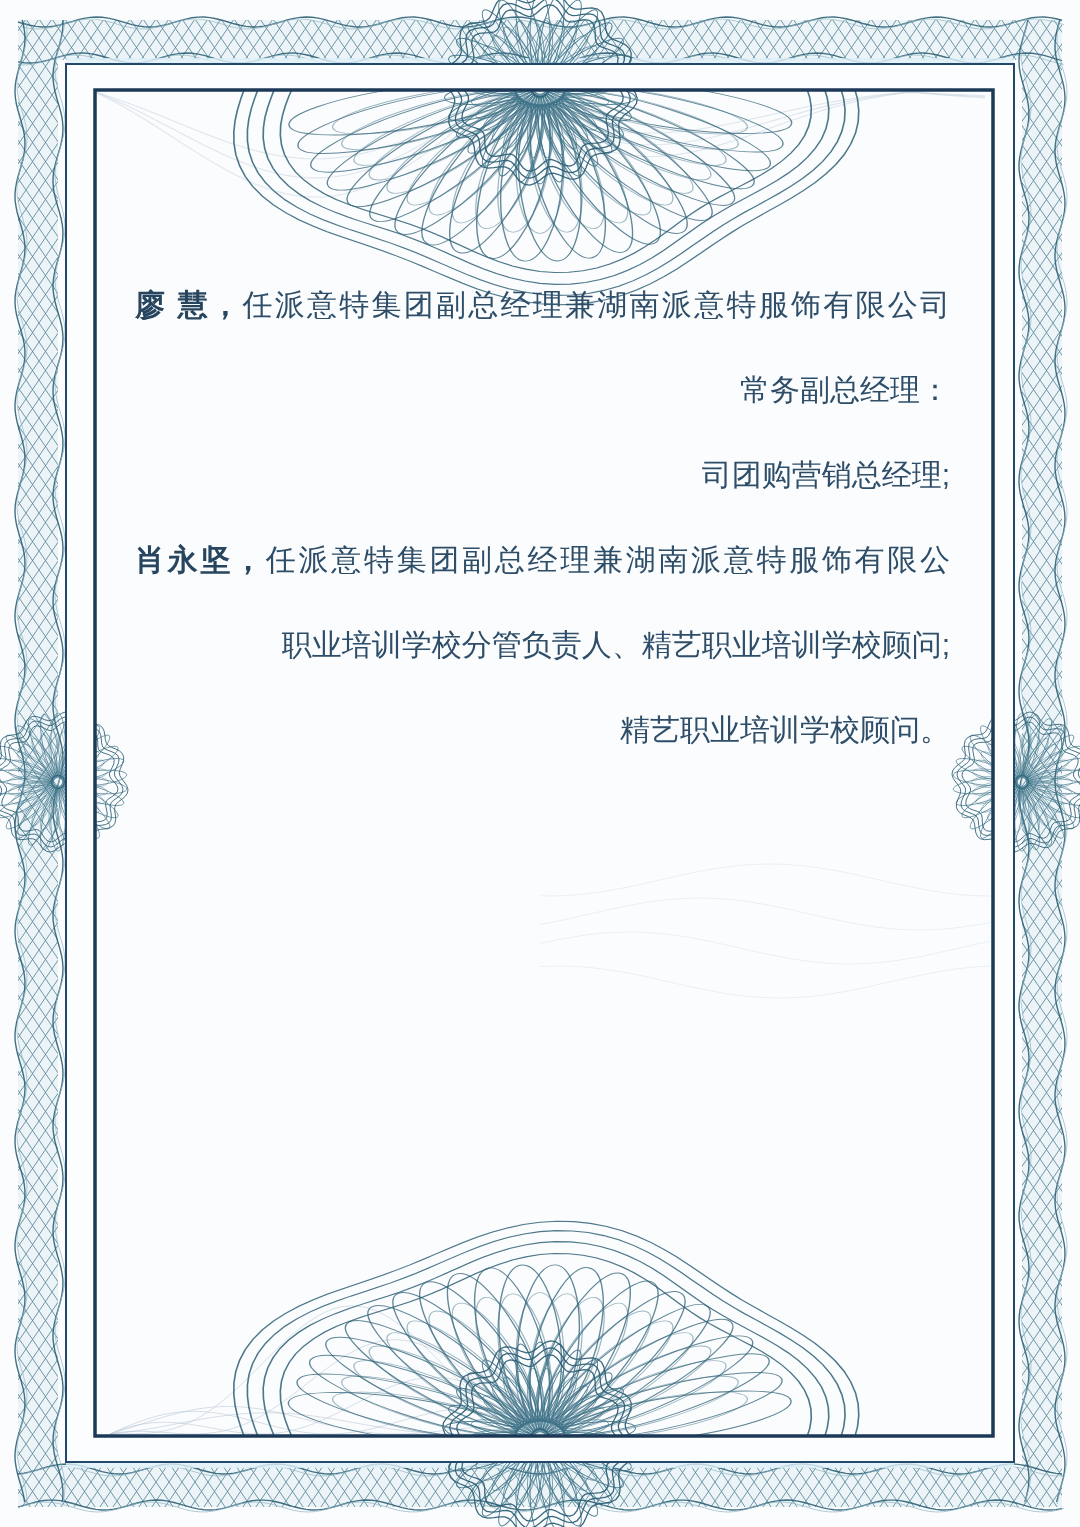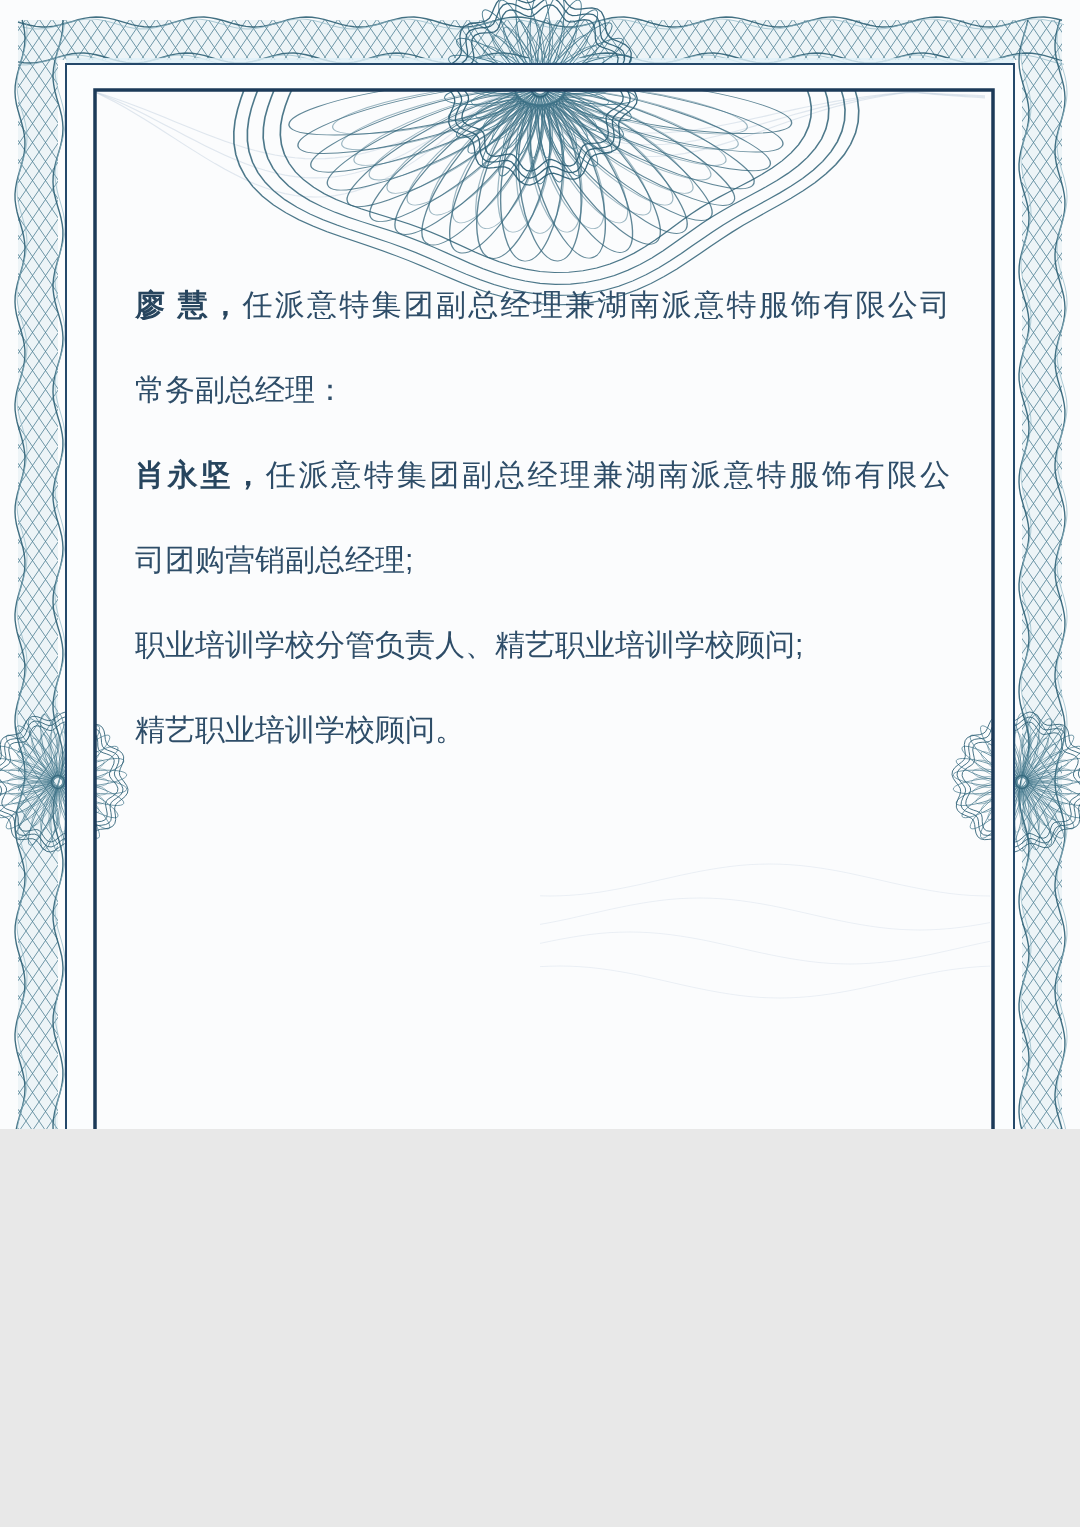--- a/index.html
+++ b/index.html
@@ -1,28 +1,28 @@
 <!DOCTYPE html>
 <html><head>
 <meta charset="utf-8">
 <style>
   html,body{margin:0;padding:0;background:#e8e8e8;}
   .page{
-    position:relative;width:1080px;height:1129px;
+    position:relative;width:1080px;height:1527px;
     background:#fbfcfd;overflow:hidden;
     font-family:"Liberation Sans","DejaVu Sans",sans-serif;
   }
   svg.deco{position:absolute;left:0;top:0;z-index:1;}
   .content{
     position:absolute;left:135px;top:262px;width:815px;z-index:2;
     color:#2e4d68;font-size:30px;
   }
   .line{
     height:85px;line-height:85px;white-space:nowrap;
-    text-align:left;
+    text-align:right;
   }
   .line.full{text-align:justify;text-align-last:justify;}
   .line b{font-weight:bold;color:#27455e;}
 </style>
 </head>
 <body>
 
 <div class="page">
 
   <svg class="deco" width="1080" height="1527" viewBox="0 0 1080 1527">
@@ -436,18 +436,18 @@
       <rect x="66" y="1436" width="948" height="26" fill="#fbfdfe"></rect>
       <rect x="66" y="64" width="29" height="1398" fill="#fbfdfe"></rect>
       <rect x="993" y="64" width="21" height="1398" fill="#fbfdfe"></rect>
       <rect x="66" y="64" width="948" height="1398" fill="none" stroke="#24486a" stroke-width="2"></rect>
       <rect x="95" y="90" width="898" height="1346" fill="none" stroke="#1c3a58" stroke-width="3.5"></rect>
     </svg>
 
   <div class="content">
     <div class="line full"><b>廖 慧，</b><span>任派意特集团副总经理兼湖南派意特服饰有限公司</span></div>
     <div class="line"><b></b><span>常务副总经理：</span></div>
+    <div class="line"><b></b><span>司团购营销总经理;</span></div>
     <div class="line full"><b>肖永坚，</b><span>任派意特集团副总经理兼湖南派意特服饰有限公</span></div>
-    <div class="line"><b></b><span>司团购营销副总经理;</span></div>
     <div class="line"><b></b><span>职业培训学校分管负责人、精艺职业培训学校顾问;</span></div>
     <div class="line"><b></b><span>精艺职业培训学校顾问。</span></div>
   </div>
 </div>
 
 </body></html>

